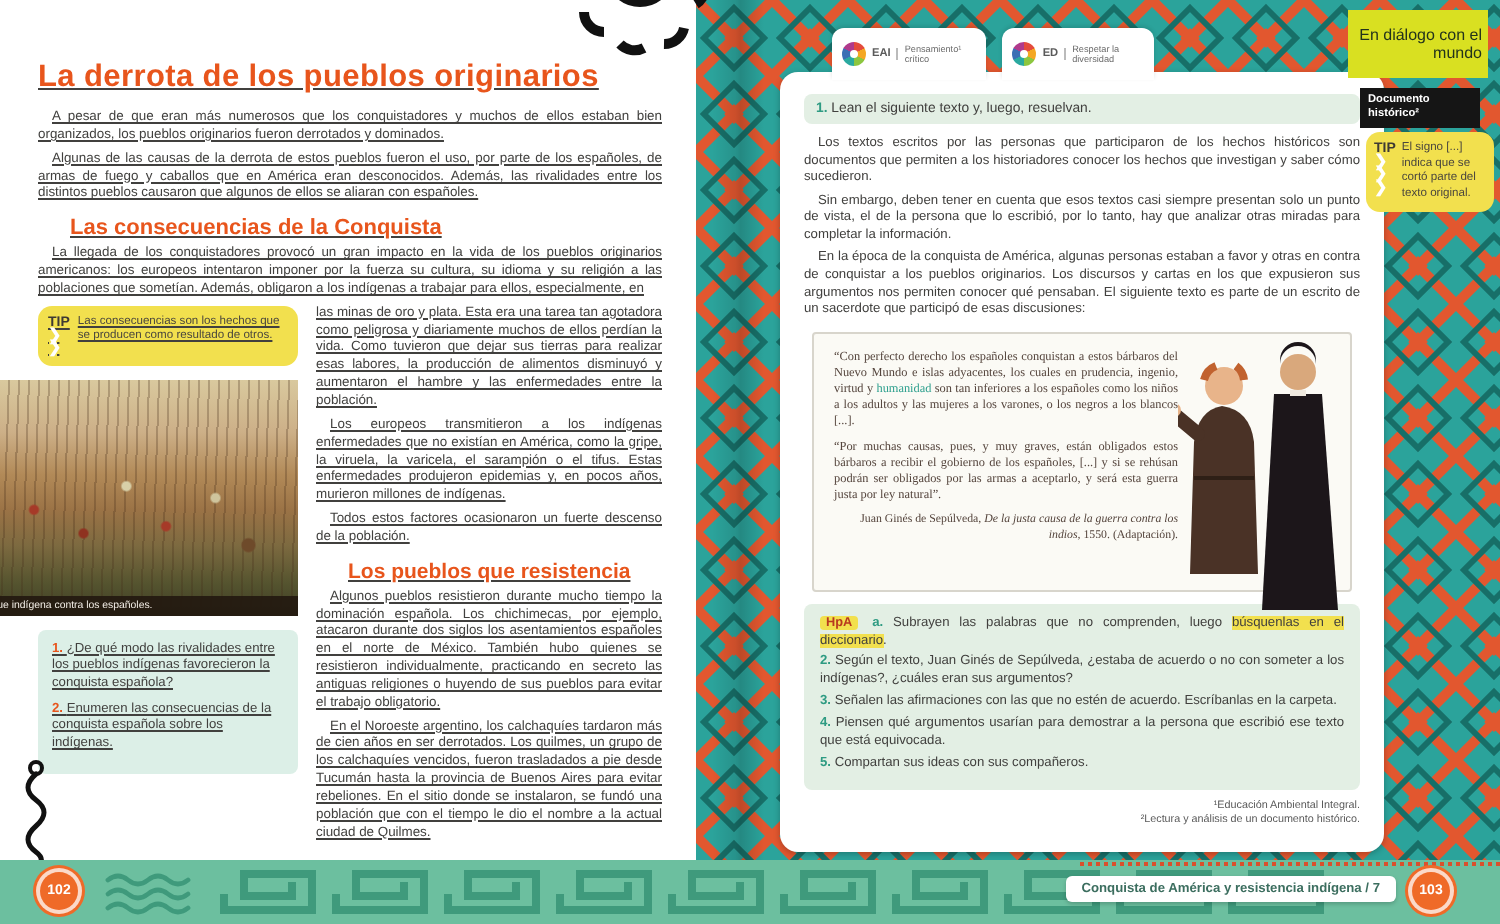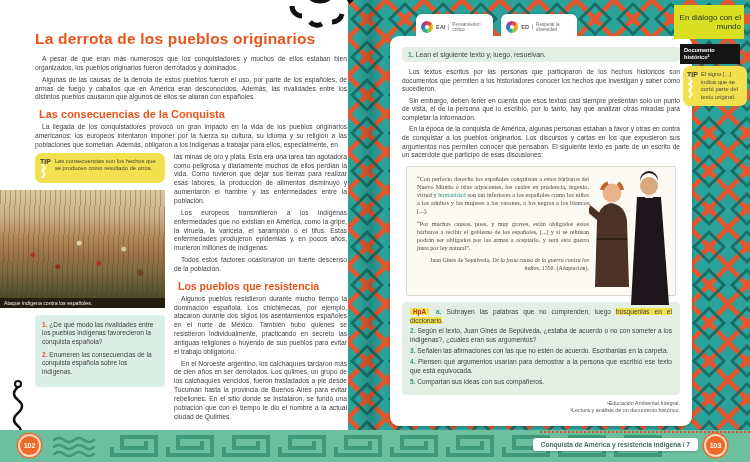--- a/index.html
+++ b/index.html
@@ -1,23 +1,23 @@
 <!DOCTYPE html>
 <html><head>
 <meta charset="utf-8">
 <style>
   html,body{margin:0;padding:0;background:#888;}
   .stage{position:relative;width:750px;height:462px;overflow:hidden;background:#fff;
          font-family:"Liberation Sans",sans-serif;color:#41403e;}
   
   .left-page{position:absolute;left:0;top:0;width:352px;height:462px;background:#fff;}
-  .lp-content{position:absolute;left:35px;top:30px;width:312px;}
+  .lp-content{position:absolute;left:19px;top:30px;width:312px;text-decoration:underline;}
   .lp-title{font-size:15.5px;font-weight:bold;color:#e8551c;margin:0 0 7px 0;letter-spacing:.2px;}
   .body-p{font-size:6.7px;line-height:1.32;text-align:justify;margin:0 0 3px 0;text-indent:7px;}
-  .sec-h{font-size:11px;font-weight:bold;color:#e8551c;margin:6px 0 3px 4px;}
+  .sec-h{font-size:11px;font-weight:bold;color:#e8551c;margin:6px 0 3px 16px;}
   .cols{display:flex;gap:9px;margin-top:2px;}
   .col-l{flex:0 0 118px;}
   .col-r{flex:1;min-width:0;}
   .tip-box{background:#f2e04e;border-radius:7px;padding:5px 6px 5px 5px;display:flex;gap:4px;margin-bottom:7px;}
   .tip-label{font-size:7px;font-weight:bold;color:#3e3a33;}
   .tip-chev{color:#fff;font-size:8px;font-weight:bold;line-height:.8;letter-spacing:-1px;}
   .tip-text{font-size:5.8px;line-height:1.3;color:#4a463d;}
   .battle-img{position:relative;width:165px;height:118px;margin-left:-35px;margin-bottom:7px;
     background:
       radial-gradient(circle at 20% 55%, #a63a28 0 2px, transparent 3px),

